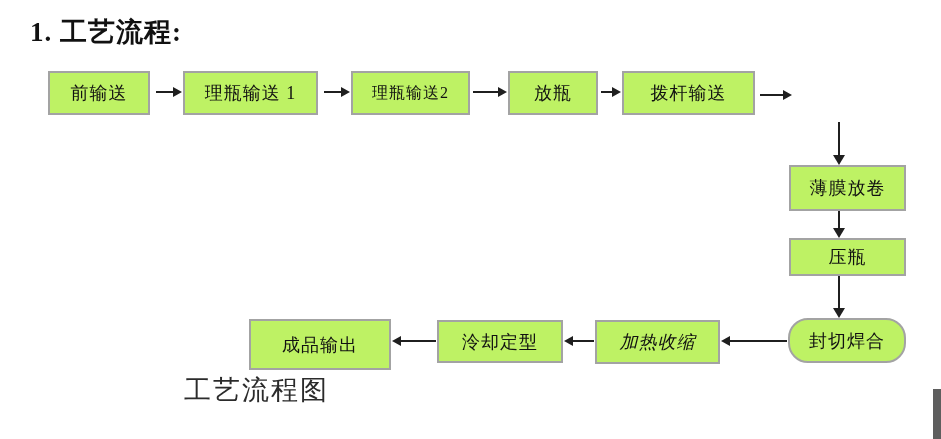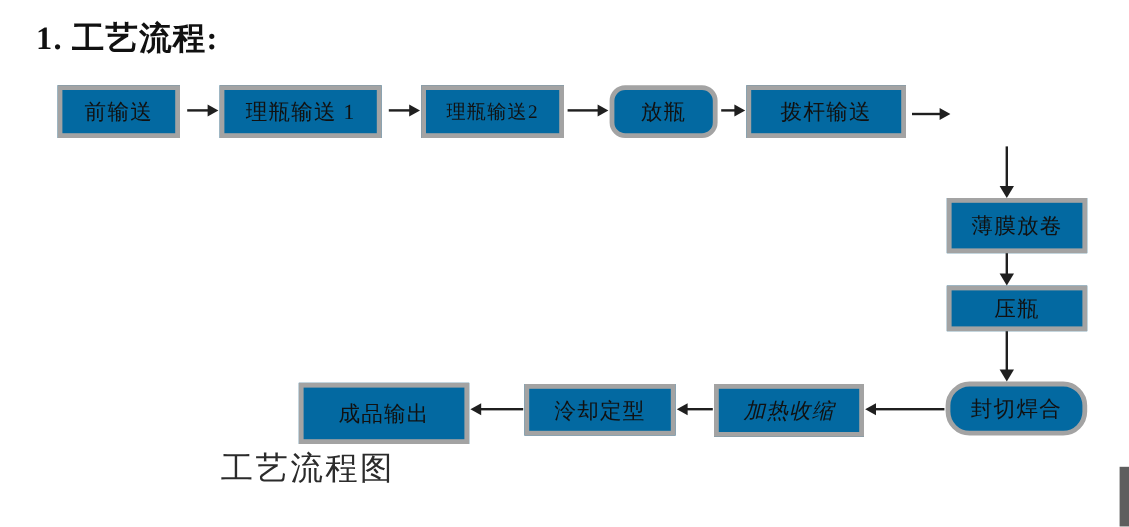--- a/index.html
+++ b/index.html
@@ -16,22 +16,22 @@
     letter-spacing:1px;white-space:nowrap;text-align:center;
   }
   .caption{
     position:absolute;left:184px;top:372px;
     font-size:27px;font-weight:normal;color:#2b2b2b;
     letter-spacing:2px;white-space:nowrap;
   }
   .node{
     position:absolute;
     box-sizing:border-box;
-    border:4px solid #a3a3a3;
-    background:#0369a1;
+    border:2px solid #a3a3a3;
+    background:#bef264;
     display:flex;align-items:center;justify-content:center;
     font-size:18px;color:#111111;
     letter-spacing:1px;
     white-space:nowrap;
   }
   .node.small{font-size:16px;}
   .arrow{position:absolute;}
   .arrow.h{height:12px;}
   .arrow.v{width:12px;}
   .arrow i{display:block;position:absolute;}
@@ -70,21 +70,21 @@
 
   <div class="node" style="left:48px;top:71px;width:102px;height:44px;">
     <span>前输送</span>
   </div>
   <div class="node" style="left:183px;top:71px;width:135px;height:44px;">
     <span>理瓶输送 1</span>
   </div>
   <div class="node small" style="left:351px;top:71px;width:119px;height:44px;">
     <span>理瓶输送2</span>
   </div>
-  <div class="node" style="left:508px;top:71px;width:90px;height:44px;border-radius:13px;">
+  <div class="node" style="left:508px;top:71px;width:90px;height:44px;">
     <span>放瓶</span>
   </div>
   <div class="node" style="left:622px;top:71px;width:133px;height:44px;">
     <span>拨杆输送</span>
   </div>
 
   <div class="node" style="left:789px;top:165px;width:117px;height:46px;">
     <span>薄膜放卷</span>
   </div>
   <div class="node" style="left:789px;top:238px;width:117px;height:38px;">

